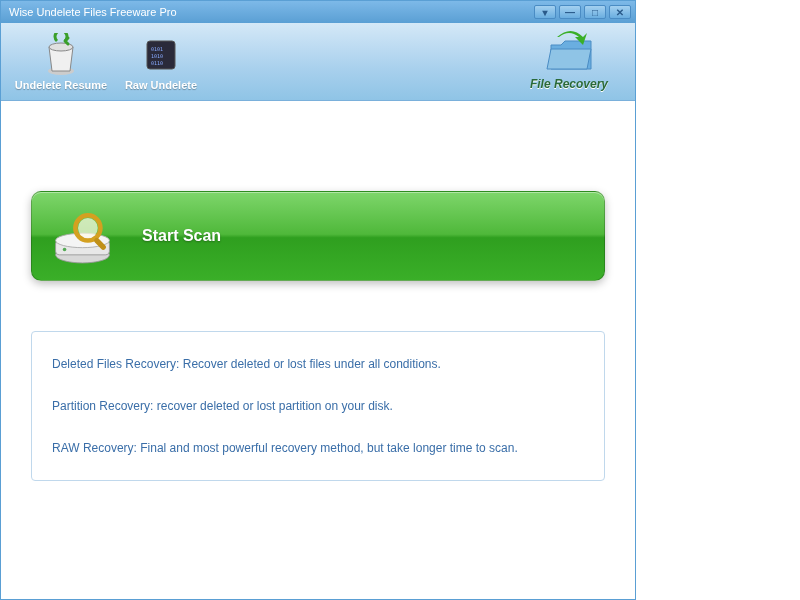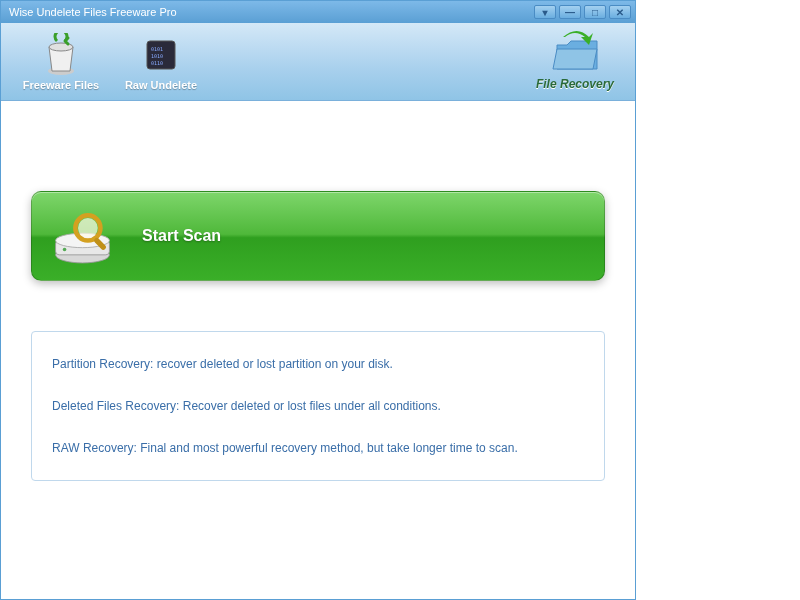--- a/index.html
+++ b/index.html
@@ -60,21 +60,21 @@
 .tool-label {
   font-size: 11px;
   color: #fff;
   font-weight: bold;
   text-align: center;
   text-shadow: 0 1px 1px rgba(0,0,0,0.3);
   line-height: 1.1;
 }
 .logo-area {
   position: absolute;
-  right: 21px;
+  right: 27px;
   top: 4px;
   display: flex;
   flex-direction: column;
   align-items: center;
 }
 .logo-icon { width: 60px; height: 50px; }
 .logo-text {
   font-size: 12px;
   font-weight: bold;
   font-style: italic;
@@ -153,21 +153,21 @@
     <div class="tool-item">
       <div class="tool-icon">
         <svg width="44" height="44" viewBox="0 0 44 44">
           <ellipse cx="22" cy="38" rx="13" ry="4" fill="#ccc"></ellipse>
           <path d="M10 14 L34 14 L31 38 L13 38 Z" fill="#f0f0f0" stroke="#888" stroke-width="1"></path>
           <ellipse cx="22" cy="14" rx="12" ry="4" fill="#e0e0e0" stroke="#888" stroke-width="1"></ellipse>
           <path d="M18 8 A6 6 0 1 1 26 8" fill="none" stroke="#3a9f2a" stroke-width="3"></path>
           <path d="M26 8 L29 5 M26 8 L29 11" stroke="#3a9f2a" stroke-width="3" stroke-linecap="round"></path>
         </svg>
       </div>
-      <div class="tool-label">Freeware Files</div>
+      <div class="tool-label">Undelete Resume</div>
     </div>
 
 
     <div class="tool-item">
       <div class="tool-icon">
         <svg width="44" height="44" viewBox="0 0 44 44">
           <rect x="8" y="8" width="28" height="28" rx="3" fill="#2a2a3a" stroke="#555" stroke-width="1"></rect>
           <text x="12" y="18" font-size="5" fill="#8af" font-family="monospace">0101</text>
           <text x="12" y="25" font-size="5" fill="#8af" font-family="monospace">1010</text>
           <text x="12" y="32" font-size="5" fill="#8af" font-family="monospace">0110</text>
@@ -204,19 +204,19 @@
             <rect x="50" y="36" width="16" height="6" rx="3" fill="#c09018" transform="rotate(45 50 36)"></rect>
           </svg>
         </div>
         <div class="big-btn-text">Start  Scan</div>
       </div>
 
 
     </div>
 
     <div class="info-box">
+      <div class="info-line">Deleted Files Recovery: Recover deleted or lost files  under all conditions.</div>
       <div class="info-line">Partition Recovery: recover deleted or lost partition on your disk.</div>
-      <div class="info-line">Deleted Files Recovery: Recover deleted or lost files  under all conditions.</div>
       <div class="info-line">RAW Recovery: Final and most powerful recovery method, but take longer time to scan.</div>
     </div>
   </div>
 
 </div>
 
 </body></html>

